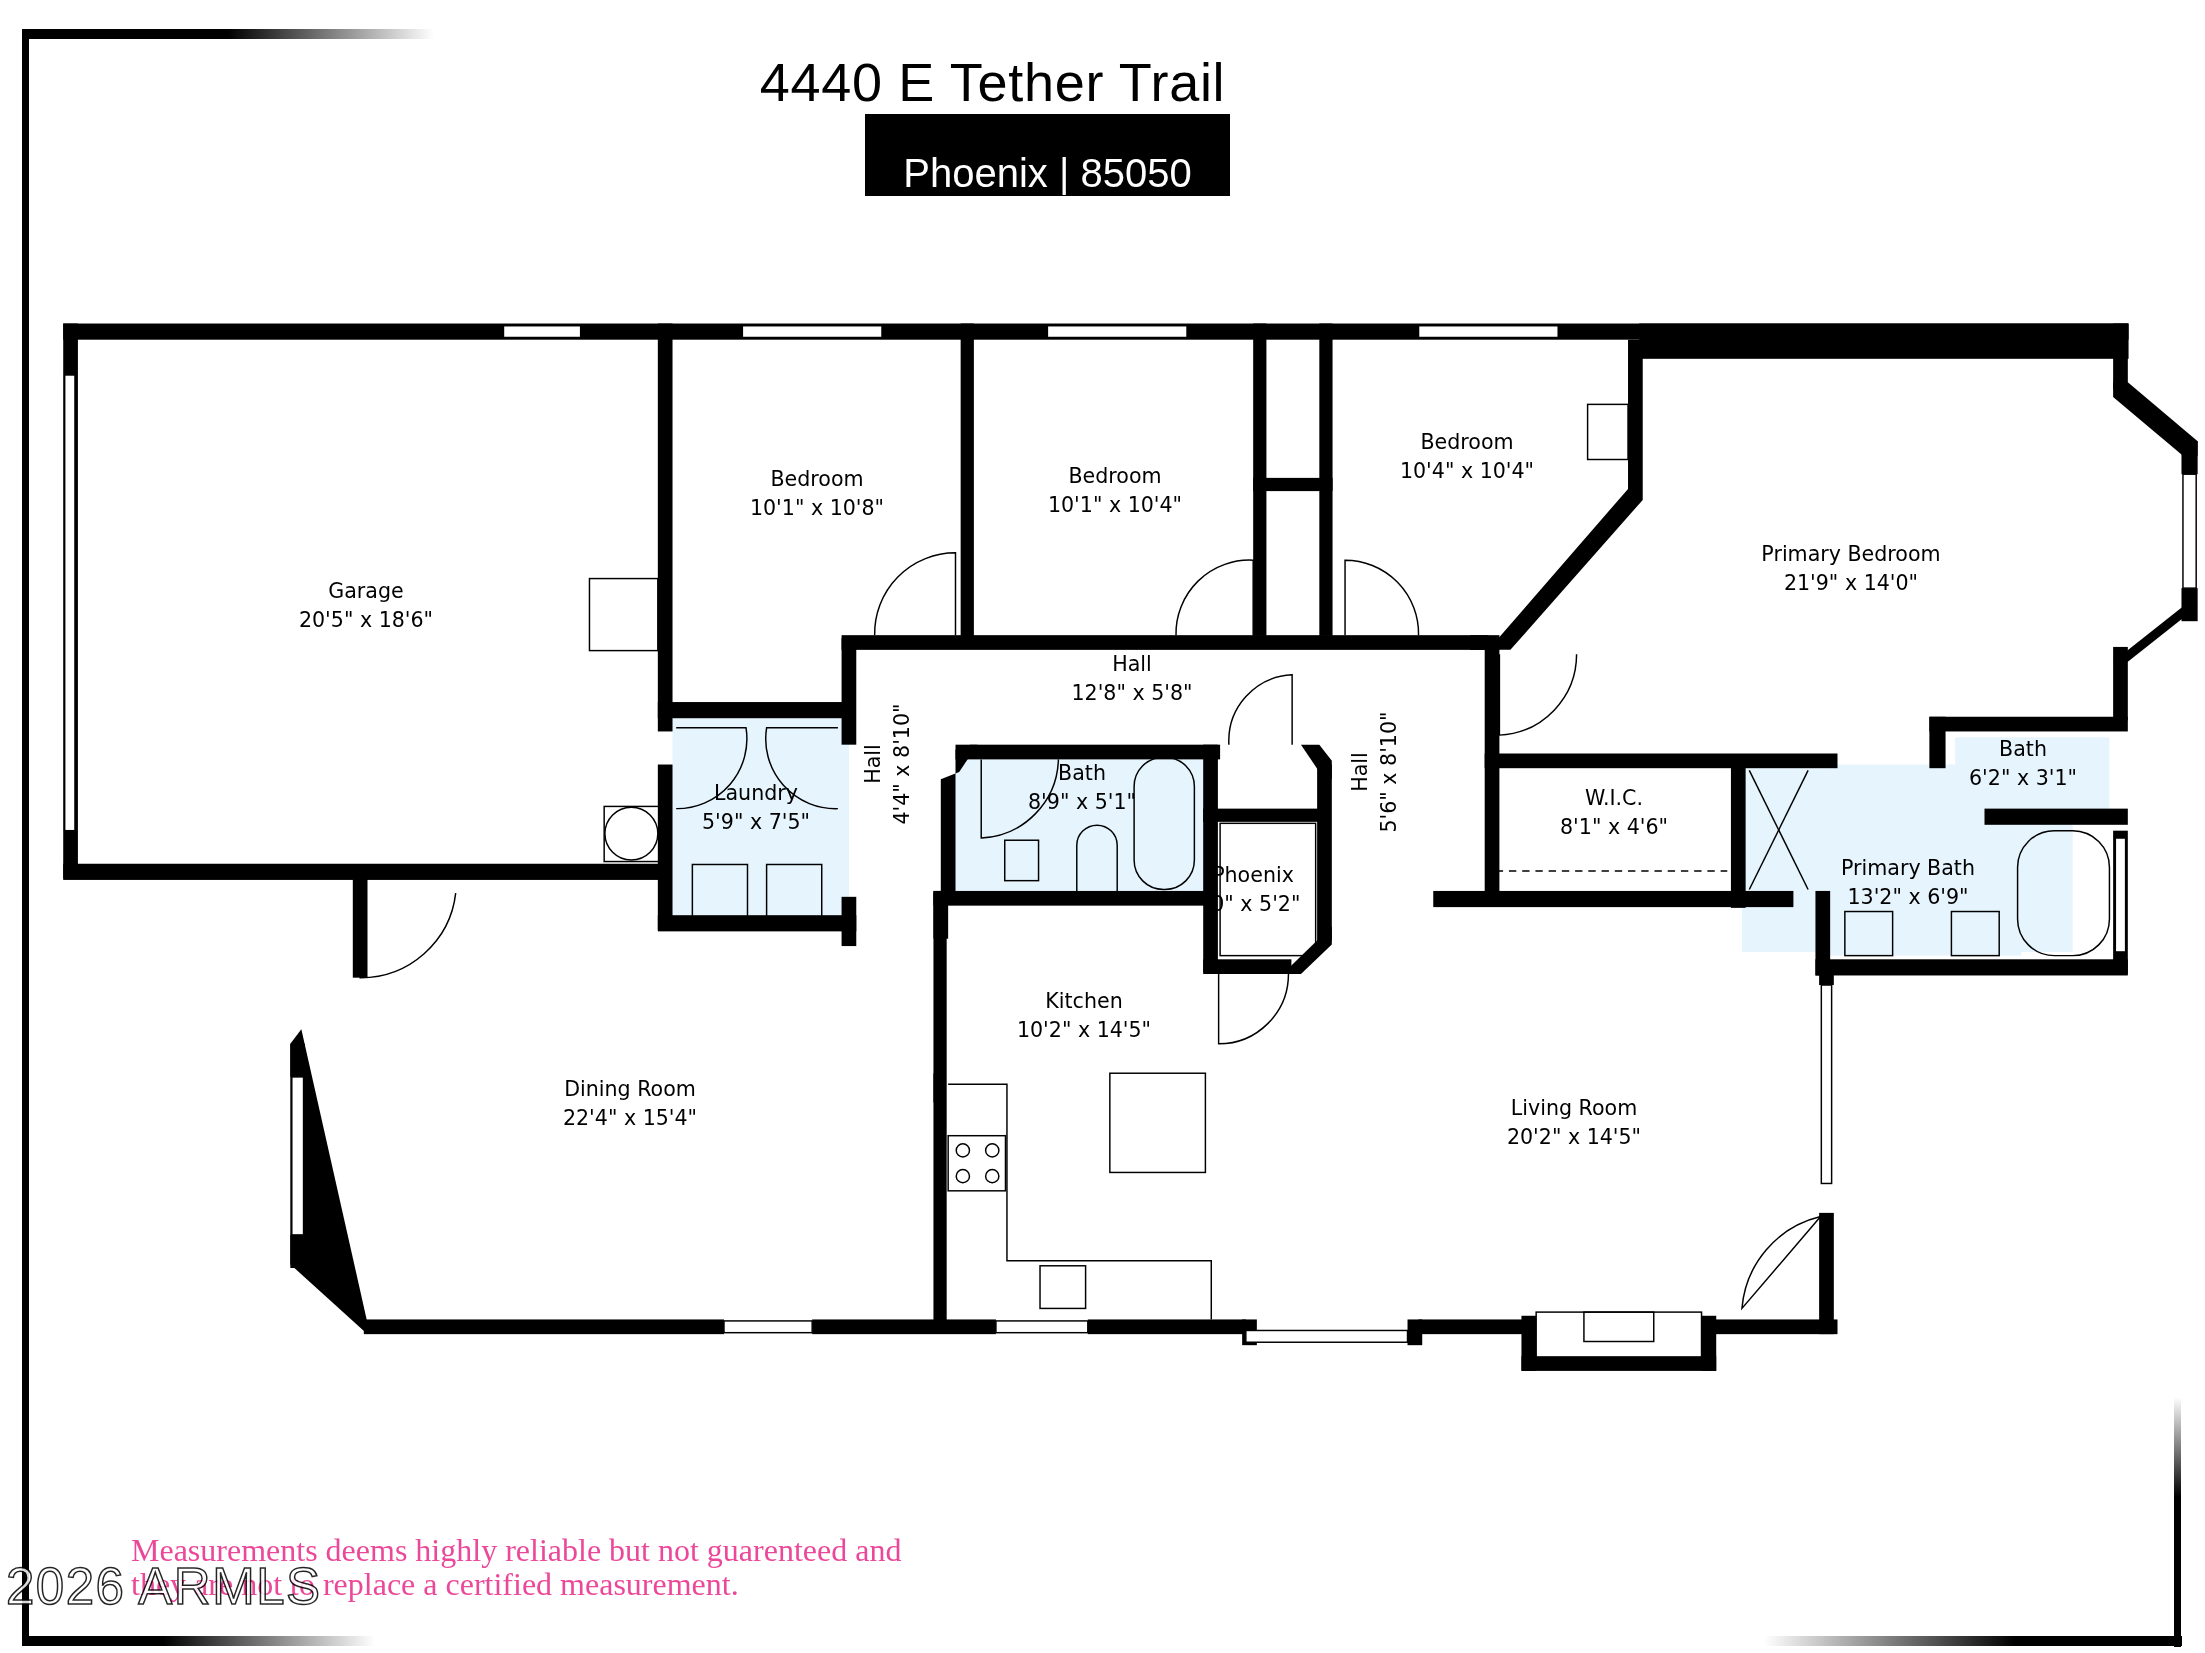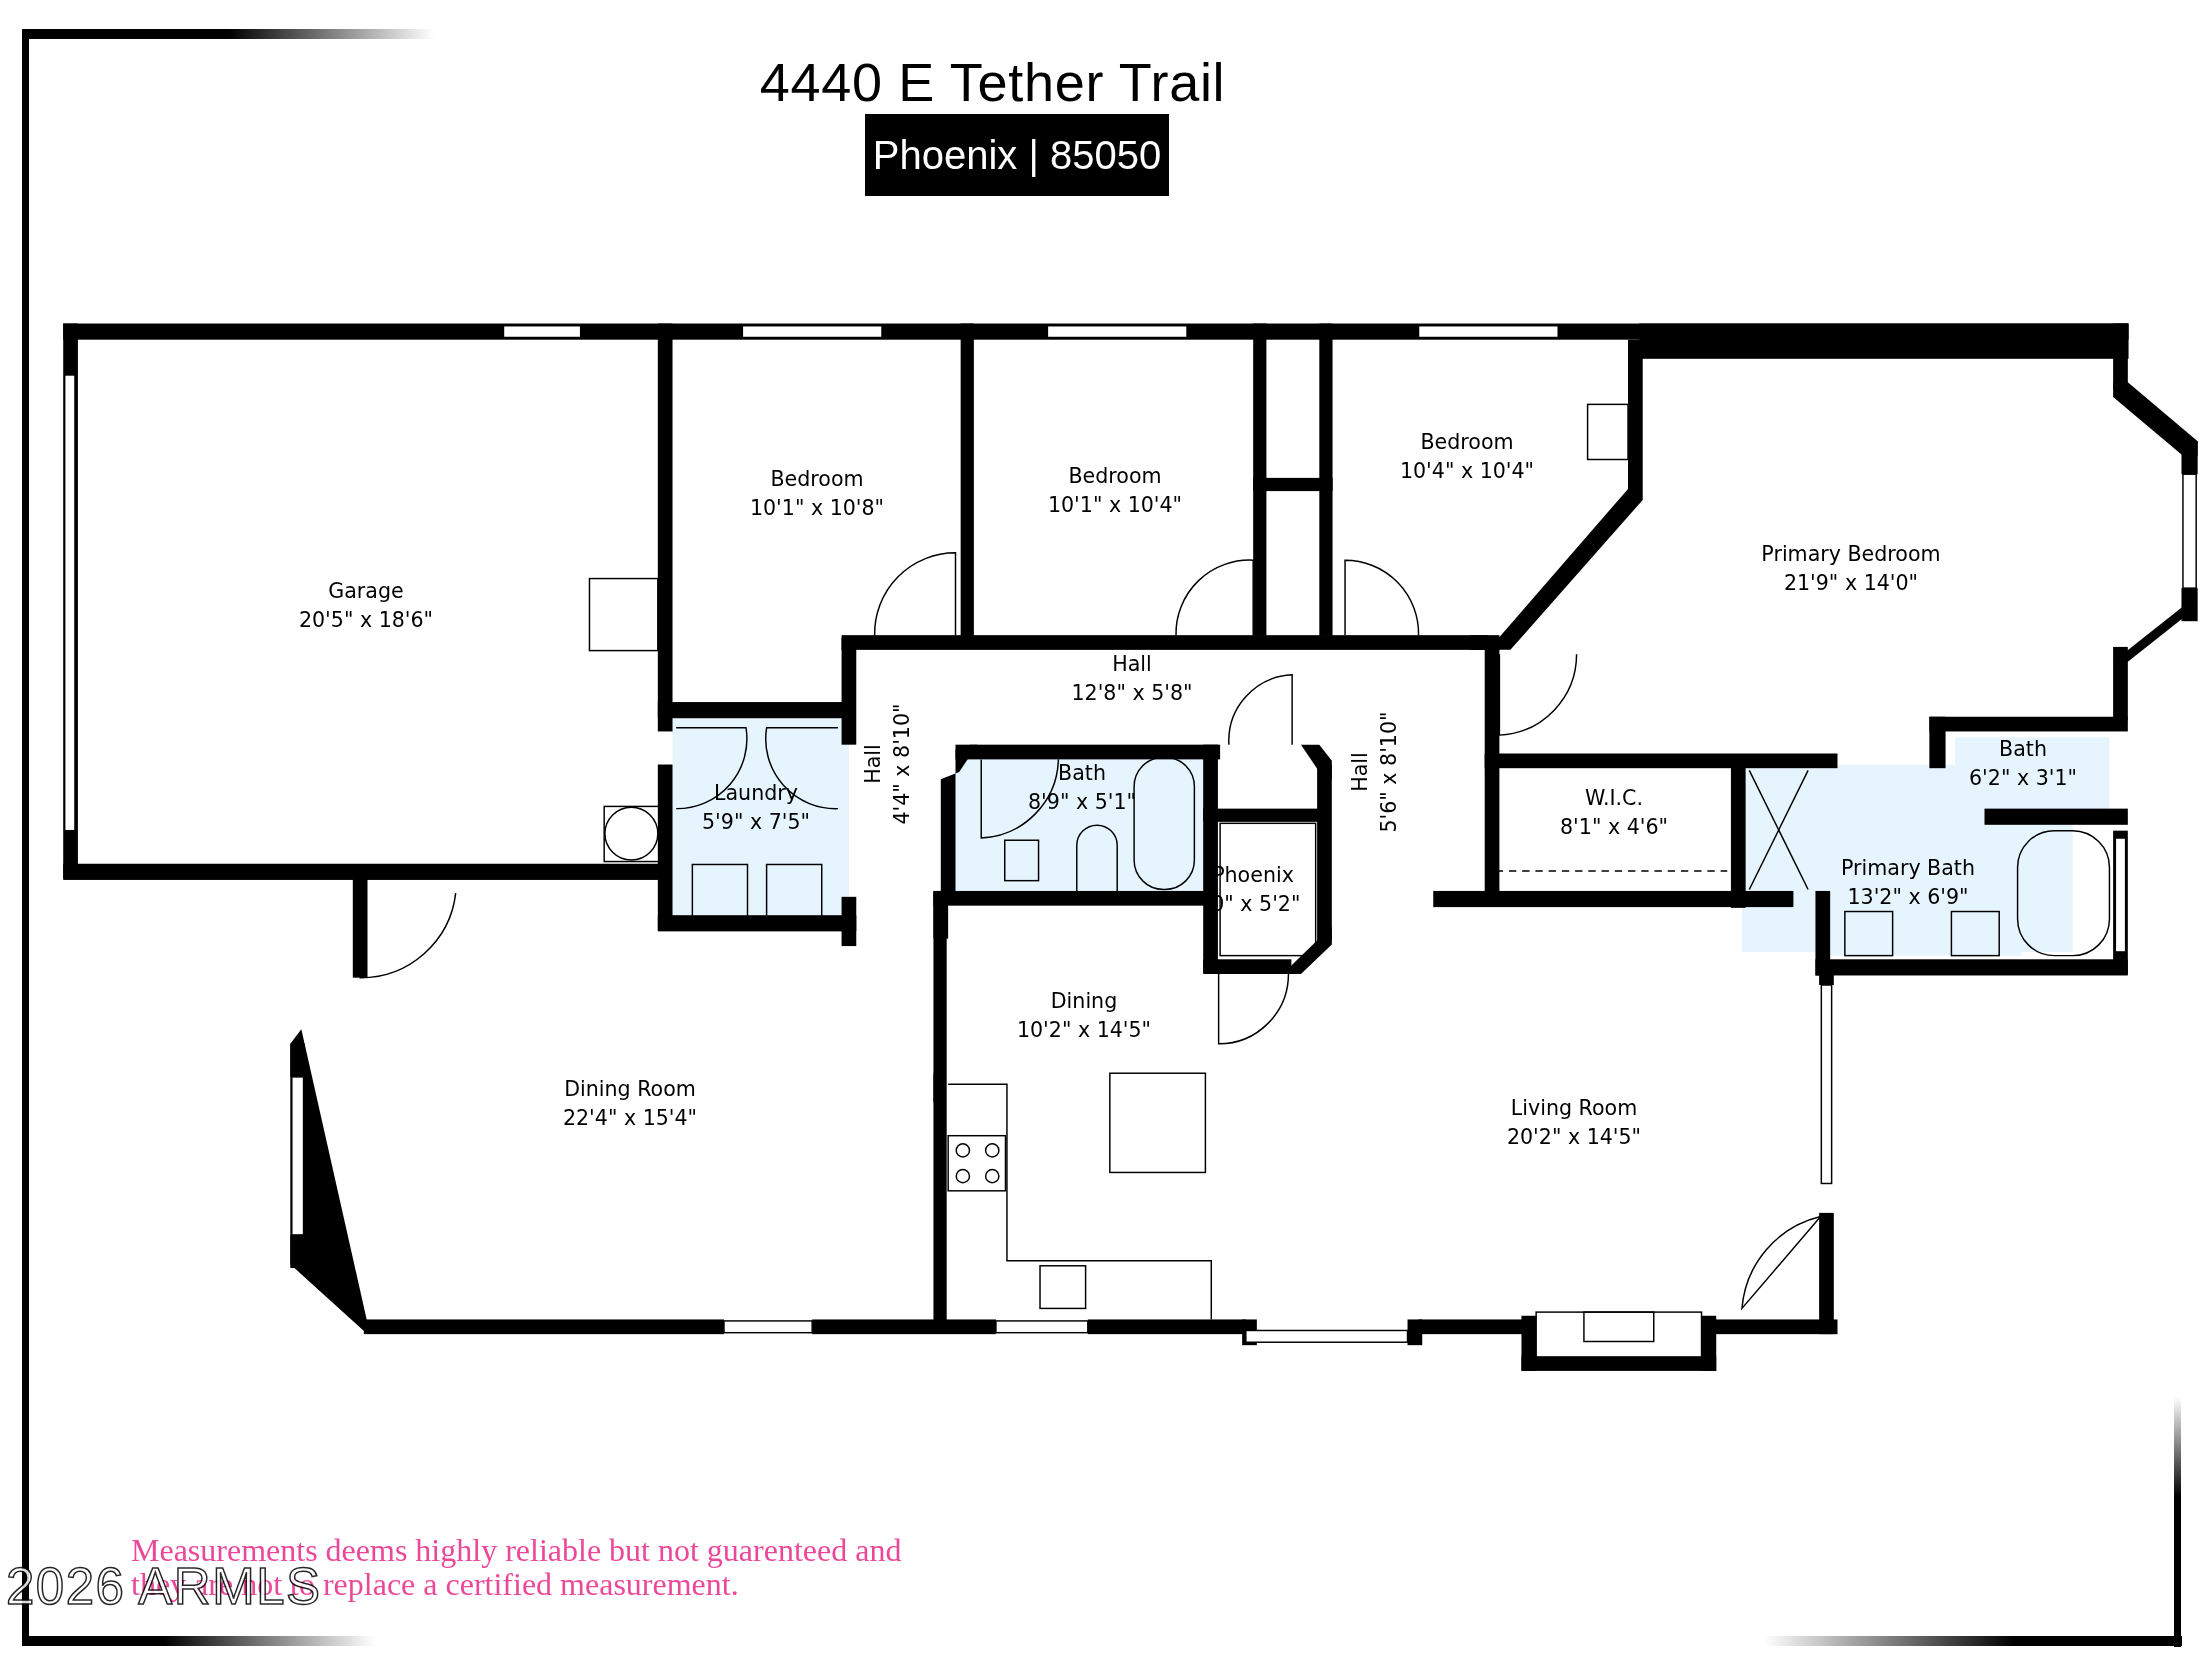--- a/index.html
+++ b/index.html
@@ -3,21 +3,21 @@
 <meta charset="utf-8">
 <style>
   html, body { margin: 0; padding: 0; background: #ffffff; }
   body { width: 2205px; height: 1654px; position: relative; overflow: hidden; font-family: "DejaVu Sans", sans-serif; }
   .frame-top { position: absolute; left: 22px; top: 29px; width: 412px; height: 10.3px; background: linear-gradient(to right, #000 0%, #000 50%, rgba(0,0,0,0) 100%); }
   .frame-left { position: absolute; left: 22px; top: 29px; width: 7.4px; height: 1610px; background: #000; }
   .frame-bottom { position: absolute; left: 22px; top: 1636px; width: 353px; height: 10.3px; background: linear-gradient(to right, #000 0%, #000 40%, rgba(0,0,0,0) 100%); }
   .frame-right { position: absolute; left: 2174px; top: 1397px; width: 7.4px; height: 250px; background: linear-gradient(to bottom, rgba(0,0,0,0) 0%, #000 40%, #000 100%); }
   .frame-br { position: absolute; left: 1764px; top: 1636px; width: 418px; height: 10.3px; background: linear-gradient(to left, #000 0%, #000 40%, rgba(0,0,0,0) 100%); }
   .title { position: absolute; left: 0; width: 1985px; top: 51px; text-align: center; font-family: "Liberation Sans", sans-serif; font-size: 54px; color: #000; letter-spacing: 0.7px; }
-  .subtitle-box { position: absolute; left: 865px; top: 114px; width: 304px; height: 82px; background: #000; display: flex; align-items: center; justify-content: center; }
+  .subtitle-box { position: absolute; left: 865px; top: 114px; width: 365px; height: 82px; background: #000; display: flex; align-items: flex-end; justify-content: center; }
   .subtitle { color: #fff; font-family: "Liberation Sans", sans-serif; font-size: 40px; }
   .plan { position: absolute; left: 0; top: 0; width: 2205px; height: 1654px; }
   .room-label { position: absolute; text-align: center; font-family: "DejaVu Sans", sans-serif; font-size: 20.6px; color: #000; line-height: 29px; transform: translateX(-50%); white-space: nowrap; }
   .room-label.vert { transform: translate(-50%, -50%) rotate(-90deg); }
   .disclaimer { position: absolute; left: 131px; top: 1533px; font-family: Liberation Serif, serif; font-size: 32px; color: #ec4899; line-height: 34px; }
   .watermark { position: absolute; left: 6px; top: 1557px; font-family: "Liberation Sans", sans-serif; font-size: 51px; color: #fff; -webkit-text-stroke: 1.5px #000; letter-spacing: 1.5px; opacity: 0.85; }
 </style>
 </head>
 <body>
 
@@ -245,21 +245,21 @@
 </div>
 <div class="room-label" style="left:2023px; top:735px;">
   <div>Bath</div>
   <div>6'2" x 3'1"</div>
 </div>
 <div class="room-label" style="left:1908px; top:854px;">
   <div>Primary Bath</div>
   <div>13'2" x 6'9"</div>
 </div>
 <div class="room-label" style="left:1084px; top:987px;">
-  <div>Dining</div>
+  <div>Kitchen</div>
   <div>10'2" x 14'5"</div>
 </div>
 <div class="room-label" style="left:630px; top:1075px;">
   <div>Dining Room</div>
   <div>22'4" x 15'4"</div>
 </div>
 <div class="room-label" style="left:1574px; top:1094px;">
   <div>Living Room</div>
   <div>20'2" x 14'5"</div>
 </div>

